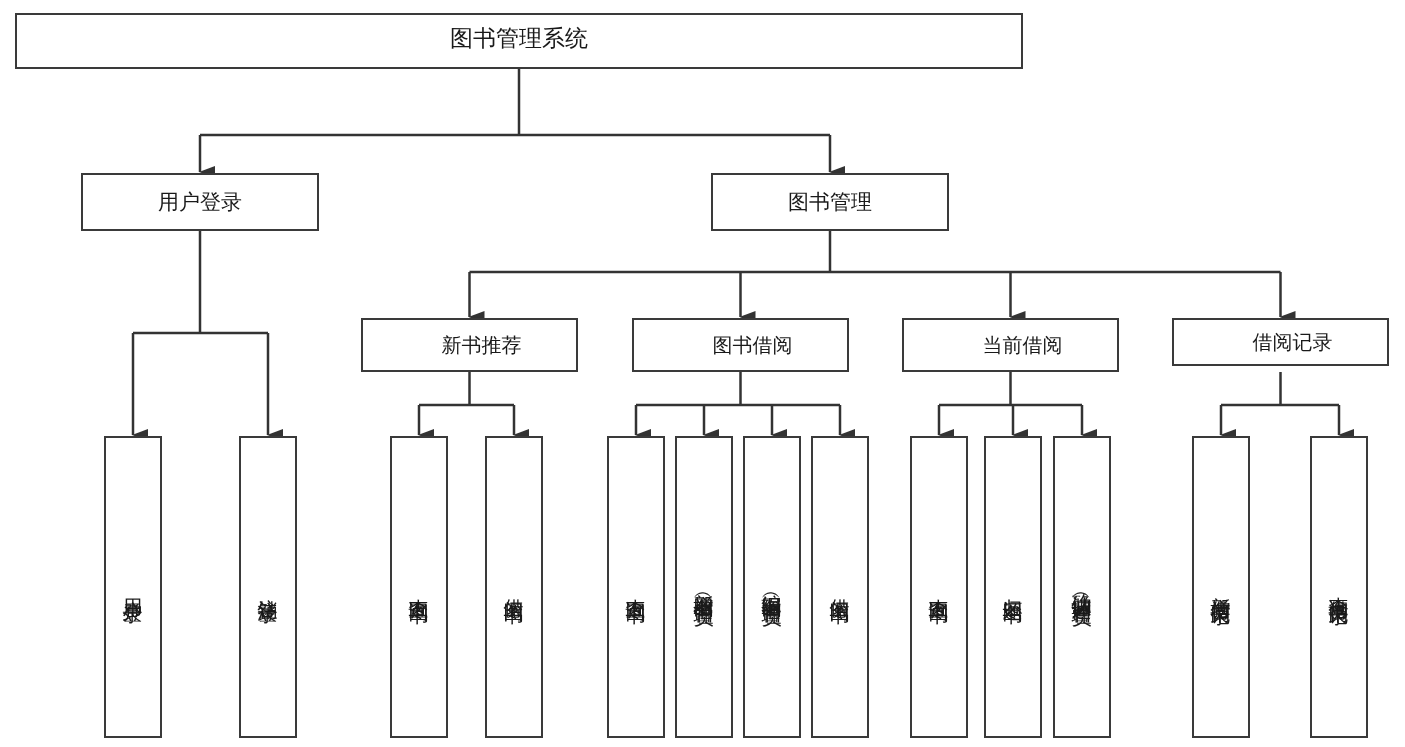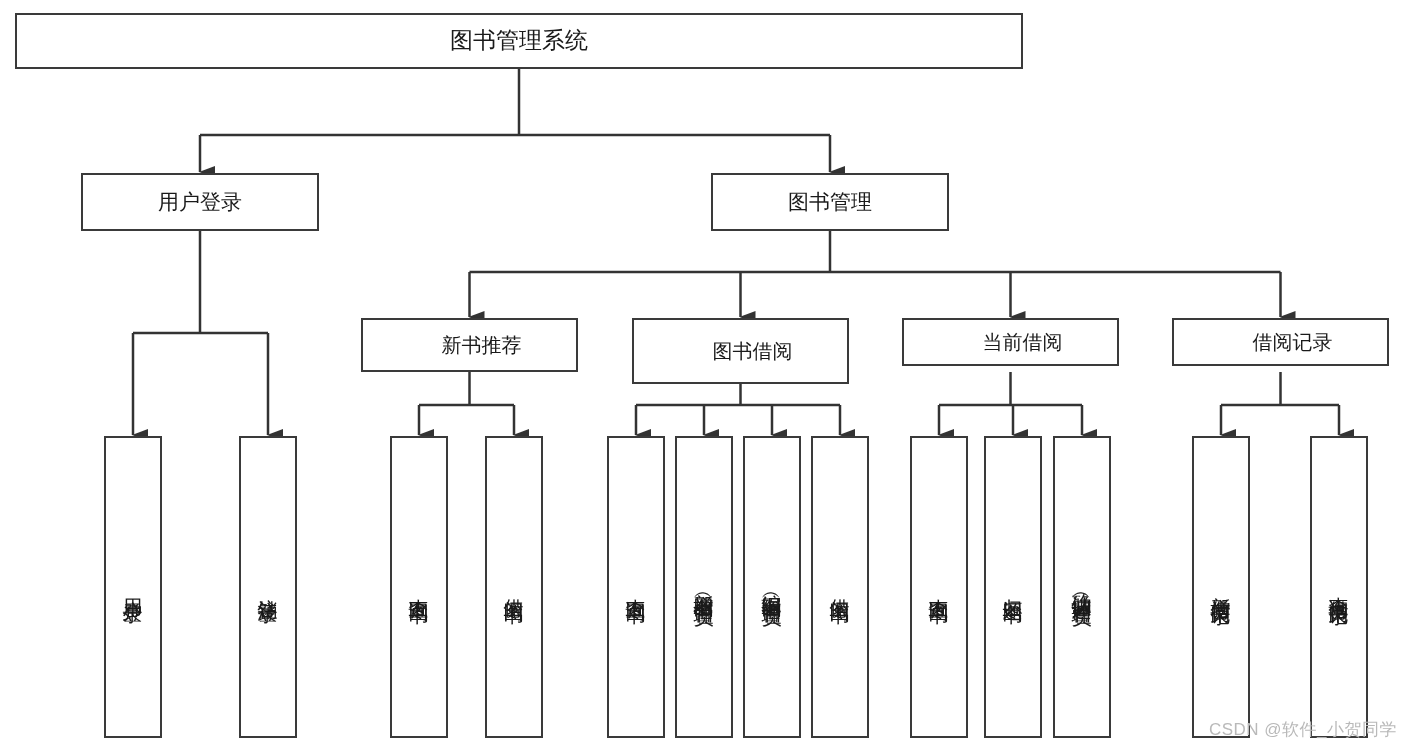--- a/index.html
+++ b/index.html
@@ -35,21 +35,21 @@
     justify-content: center;
     color: #1a1a1a;
     z-index: 2;
   }
   .node .lbl {
     display: block;
     line-height: 1.12;
     text-align: center;
     white-space: pre;
   }
-  .node.root   { font-size: 23px; }
+  .node.root   { font-size: 23px; font-family: Liberation Mono, monospace; }
   .node.lvl2   { font-size: 21px; }
   .node.lvl3   { font-size: 20px; padding-left: 24px; }
   .node.leaf   { font-size: 20px; }
   .node.leaf .lbl {
     writing-mode: vertical-rl;
     text-orientation: upright;
     letter-spacing: 2px;
     line-height: 1.0;
     white-space: nowrap;
   }
@@ -118,24 +118,24 @@
       </div>
       <div class="node lvl2" id="node-login" style="left: 81px; top: 173px; width: 238px; height: 58px;">
         <span class="lbl">用户登录</span>
       </div>
       <div class="node lvl2" id="node-bookmgmt" style="left: 711px; top: 173px; width: 238px; height: 58px;">
         <span class="lbl">图书管理</span>
       </div>
       <div class="node lvl3" id="node-newbook" style="left: 361px; top: 318px; width: 217px; height: 54px;">
         <span class="lbl">新书推荐</span>
       </div>
-      <div class="node lvl3" id="node-borrow" style="left: 632px; top: 318px; width: 217px; height: 66px;">
+      <div class="node lvl3" id="node-borrow" style="left: 632px; top: 318px; width: 217px; height: 54px;">
         <span class="lbl">图书借阅</span>
       </div>
-      <div class="node lvl3" id="node-current" style="left: 902px; top: 318px; width: 217px; height: 48px;">
+      <div class="node lvl3" id="node-current" style="left: 902px; top: 318px; width: 217px; height: 54px;">
         <span class="lbl">当前借阅</span>
       </div>
       <div class="node lvl3" id="node-record" style="left: 1172px; top: 318px; width: 217px; height: 48px;">
         <span class="lbl">借阅记录</span>
       </div>
       <div class="node leaf" id="node-leaf_login_1" style="left: 104px; top: 436px; width: 58px; height: 302px;">
         <span class="lbl">用户登录</span>
       </div>
       <div class="node leaf" id="node-leaf_login_2" style="left: 239px; top: 436px; width: 58px; height: 302px;">
         <span class="lbl">注销登录</span>
@@ -168,14 +168,13 @@
         <span class="lbl">确认归还（管理员）</span>
       </div>
       <div class="node leaf" id="node-leaf_rec_1" style="left: 1192px; top: 436px; width: 58px; height: 302px;">
         <span class="lbl">新增借阅记录</span>
       </div>
       <div class="node leaf" id="node-leaf_rec_2" style="left: 1310px; top: 436px; width: 58px; height: 302px;">
         <span class="lbl">查询借阅记录</span>
       </div>
     </div>
 
-  <div id="watermark">CSDN @软件_小贺同学</div>
 </div>
 
 </body></html>

